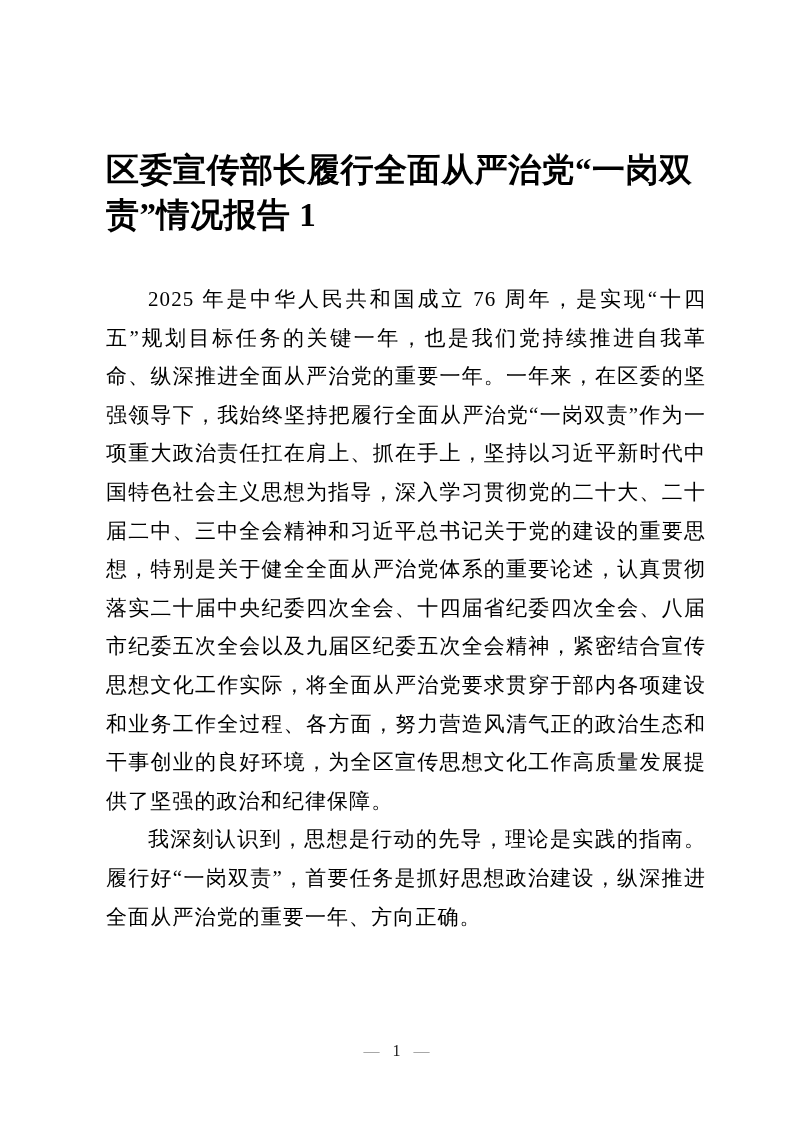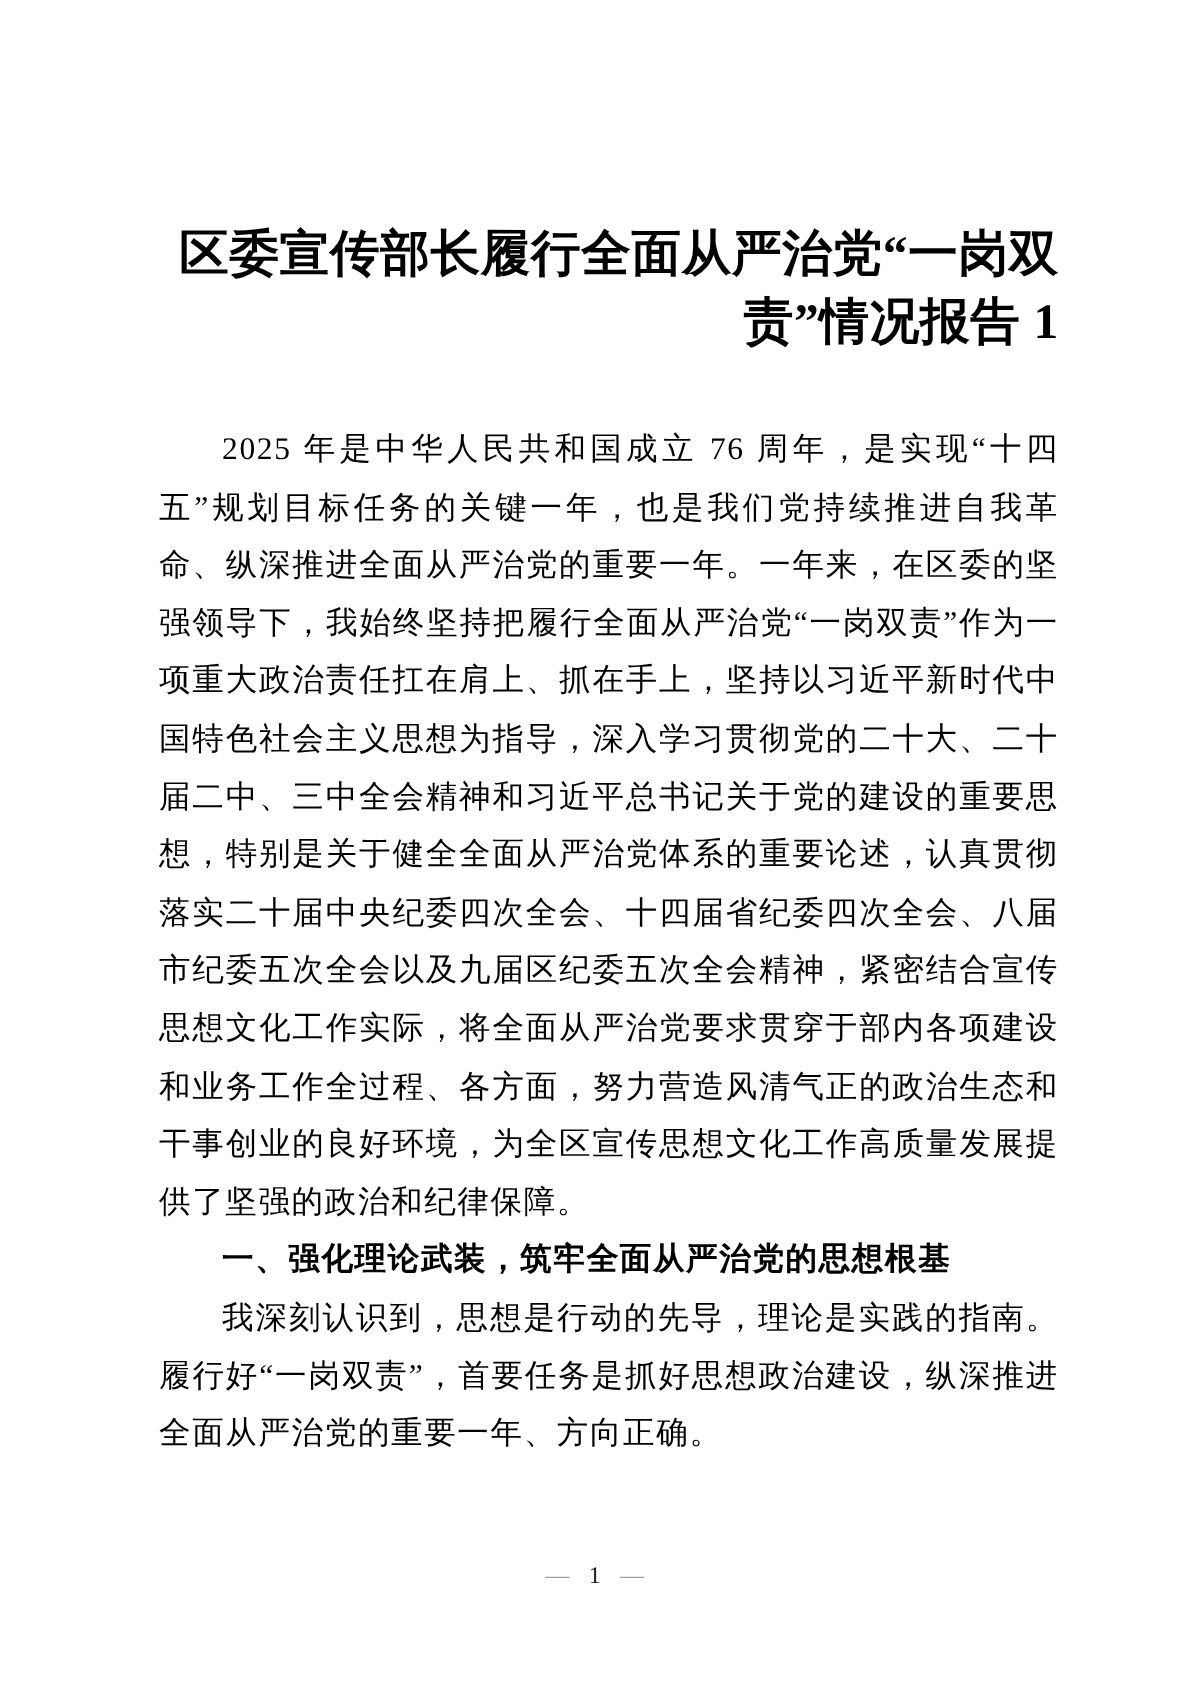--- a/index.html
+++ b/index.html
@@ -17,21 +17,21 @@
     padding: 148px 87px 0 106px;
     font-family: "Liberation Serif", "DejaVu Serif", serif;
     color: #000000;
     overflow: hidden;
   }
   .doc-title {
     margin: 0 0 42px 0;
     font-size: 33px;
     line-height: 45px;
     font-weight: bold;
-    text-align: right;
+    text-align: left;
     letter-spacing: 0.5px;
   }
   .body-para {
     margin: 0;
     font-size: 21px;
     line-height: 38.6px;
     letter-spacing: 1.1px;
     text-align: justify;
     text-indent: 2em;
   }
@@ -65,21 +65,20 @@
 </head>
 <body>
 
 <div class="page">
 
   <h1 class="doc-title">区委宣传部长履行全面从严治党“一岗双责”情况报告 1</h1>
 
 
   <p class="body-para">2025 年是中华人民共和国成立 76 周年，是实现“十四五”规划目标任务的关键一年，也是我们党持续推进自我革命、纵深推进全面从严治党的重要一年。一年来，在区委的坚强领导下，我始终坚持把履行全面从严治党“一岗双责”作为一项重大政治责任扛在肩上、抓在手上，坚持以习近平新时代中国特色社会主义思想为指导，深入学习贯彻党的二十大、二十届二中、三中全会精神和习近平总书记关于党的建设的重要思想，特别是关于健全全面从严治党体系的重要论述，认真贯彻落实二十届中央纪委四次全会、十四届省纪委四次全会、八届市纪委五次全会以及九届区纪委五次全会精神，紧密结合宣传思想文化工作实际，将全面从严治党要求贯穿于部内各项建设和业务工作全过程、各方面，努力营造风清气正的政治生态和干事创业的良好环境，为全区宣传思想文化工作高质量发展提供了坚强的政治和纪律保障。</p>
 
-  <p class="section-heading">一、强化理论武装，筑牢全面从严治党的思想根基</p>
 
   <p class="body-para">我深刻认识到，思想是行动的先导，理论是实践的指南。履行好“一岗双责”，首要任务是抓好思想政治建设，纵深推进全面从严治党的重要一年、方向正确。</p>
 
   <div class="page-footer">
     <span class="dash">—</span><span class="page-num">1</span><span class="dash">—</span>
   </div>
 
 </div>
 
 </body></html>

